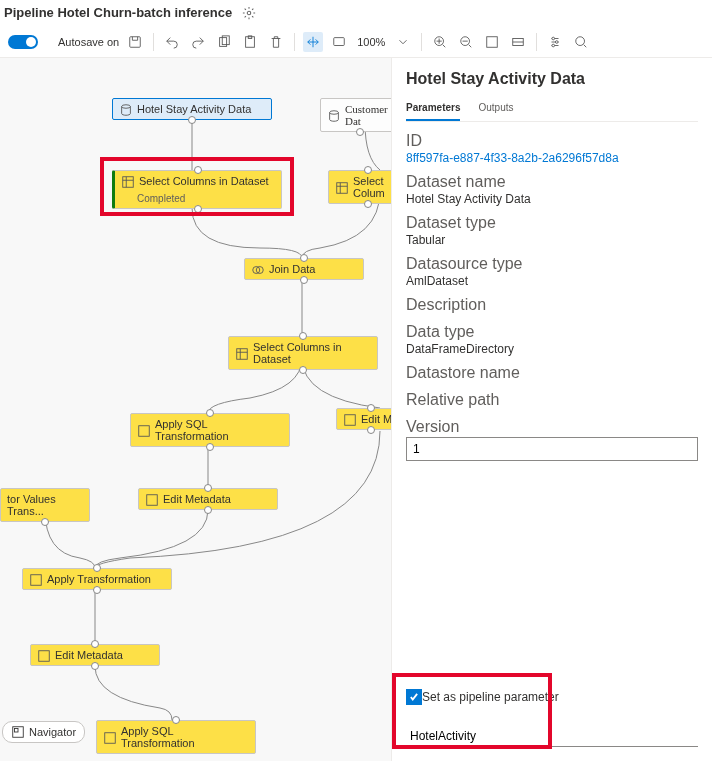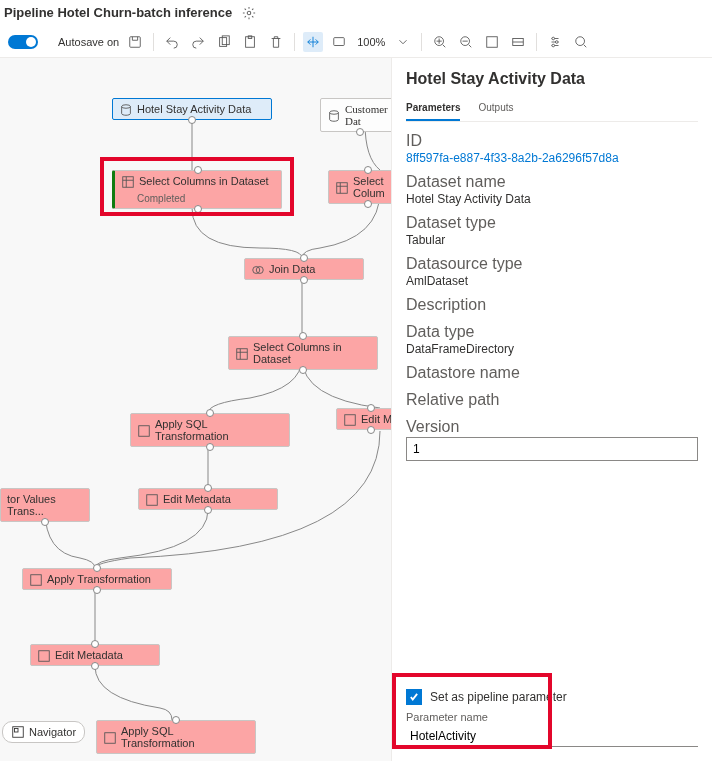--- a/index.html
+++ b/index.html
@@ -20,21 +20,21 @@
   .tb-btn.active { background: #deecf9; color: #0078d4; }
   .zoom-val { font-size: 11px; margin: 0 2px; }
 
   
   .work { position: absolute; top: 58px; left: 0; right: 0; bottom: 0; display: flex; }
   .canvas { flex: 1; position: relative; background: #f8f8f8; overflow: hidden; }
   .side { width: 321px; background: #fff; border-left: 1px solid #edebe9; display: flex; flex-direction: column; padding: 12px 14px 0 14px; }
 
   
   svg.links { position: absolute; top: 0; left: 0; width: 100%; height: 100%; pointer-events: none; }
-  .node { position: absolute; background: #fca5a5; border: 1px solid #c8c6c4; border-radius: 2px; font-size: 11px; }
+  .node { position: absolute; background: #fde047; border: 1px solid #c8c6c4; border-radius: 2px; font-size: 11px; }
   .node .nh { display: flex; align-items: center; gap: 6px; padding: 4px 6px; }
   .node .nh .nicon { width: 12px; height: 12px; color: #555; flex-shrink: 0; }
   .node .status { padding: 2px 6px 4px 22px; font-size: 10px; color: #605e5c; }
   .node.selected { border-color: #0078d4; background: #deecf9; }
   .node.green-bar { border-left: 3px solid #107c10; }
   .node.faded { background: #fdfdfd; font-family: Liberation Serif, serif; }
   .port { position: absolute; width: 8px; height: 8px; border: 1px solid #888; background: #fff; border-radius: 50%; left: 50%; transform: translateX(-50%); }
   .port.out { bottom: -5px; }
   .port.in { top: -5px; }
 
@@ -49,21 +49,21 @@
   .tab.active { color: #323130; border-bottom-color: #0078d4; font-weight: 600; }
   .prop { margin-bottom: 8px; }
   .prop .k { font-size: 16px; color: #605e5c; margin-bottom: 1px; }
   .prop .v { font-size: 12px; color: #323130; }
   .prop .v.link { color: #0078d4; }
   .ver-input { width: 100%; height: 24px; border: 1px solid #8a8886; padding: 0 6px; font-size: 12px; }
 
   .side-spacer { flex: 1; }
 
   .param-box { position: relative; padding: 10px 0 14px 0; }
-  .chk-row { display: flex; align-items: center; gap: 8px; font-size: 12px; margin-bottom: 6px; }
+  .chk-row { display: flex; align-items: center; font-size: 12px; margin-bottom: 20px; }
   .chk { width: 16px; height: 16px; border: 1px solid #0078d4; background: #0078d4; display: flex; align-items: center; justify-content: center; color: #fff; }
   .param-lbl { font-size: 11px; color: #605e5c; margin-bottom: 2px; }
   .param-input { width: 100%; height: 22px; border: 1px solid #8a8886; border-top: none; border-left: none; border-right: none; padding: 0 4px; font-size: 12px; }
 
   .ic { width: 14px; height: 14px; display: block; }
 </style>
 </head>
 <body>
 
 <div class="header-bar">
@@ -416,17 +416,16 @@
     <div class="param-box">
       <div class="red-box" style="left:-14px; top:-6px; width:160px; height:76px;"></div>
       <div class="chk-row">
         <div class="chk">
           <svg width="10" height="10" viewBox="0 0 16 16" fill="none" stroke="currentColor" stroke-width="3">
               <path d="M3 8l3 4 7-9"></path>
             </svg>
         </div>
         <span>Set as pipeline parameter</span>
       </div>
-      <div class="param-lbl">Parameter name</div>
       <input class="param-input" value="HotelActivity" style="">
     </div>
   </div>
 </div>
 
 </body></html>

